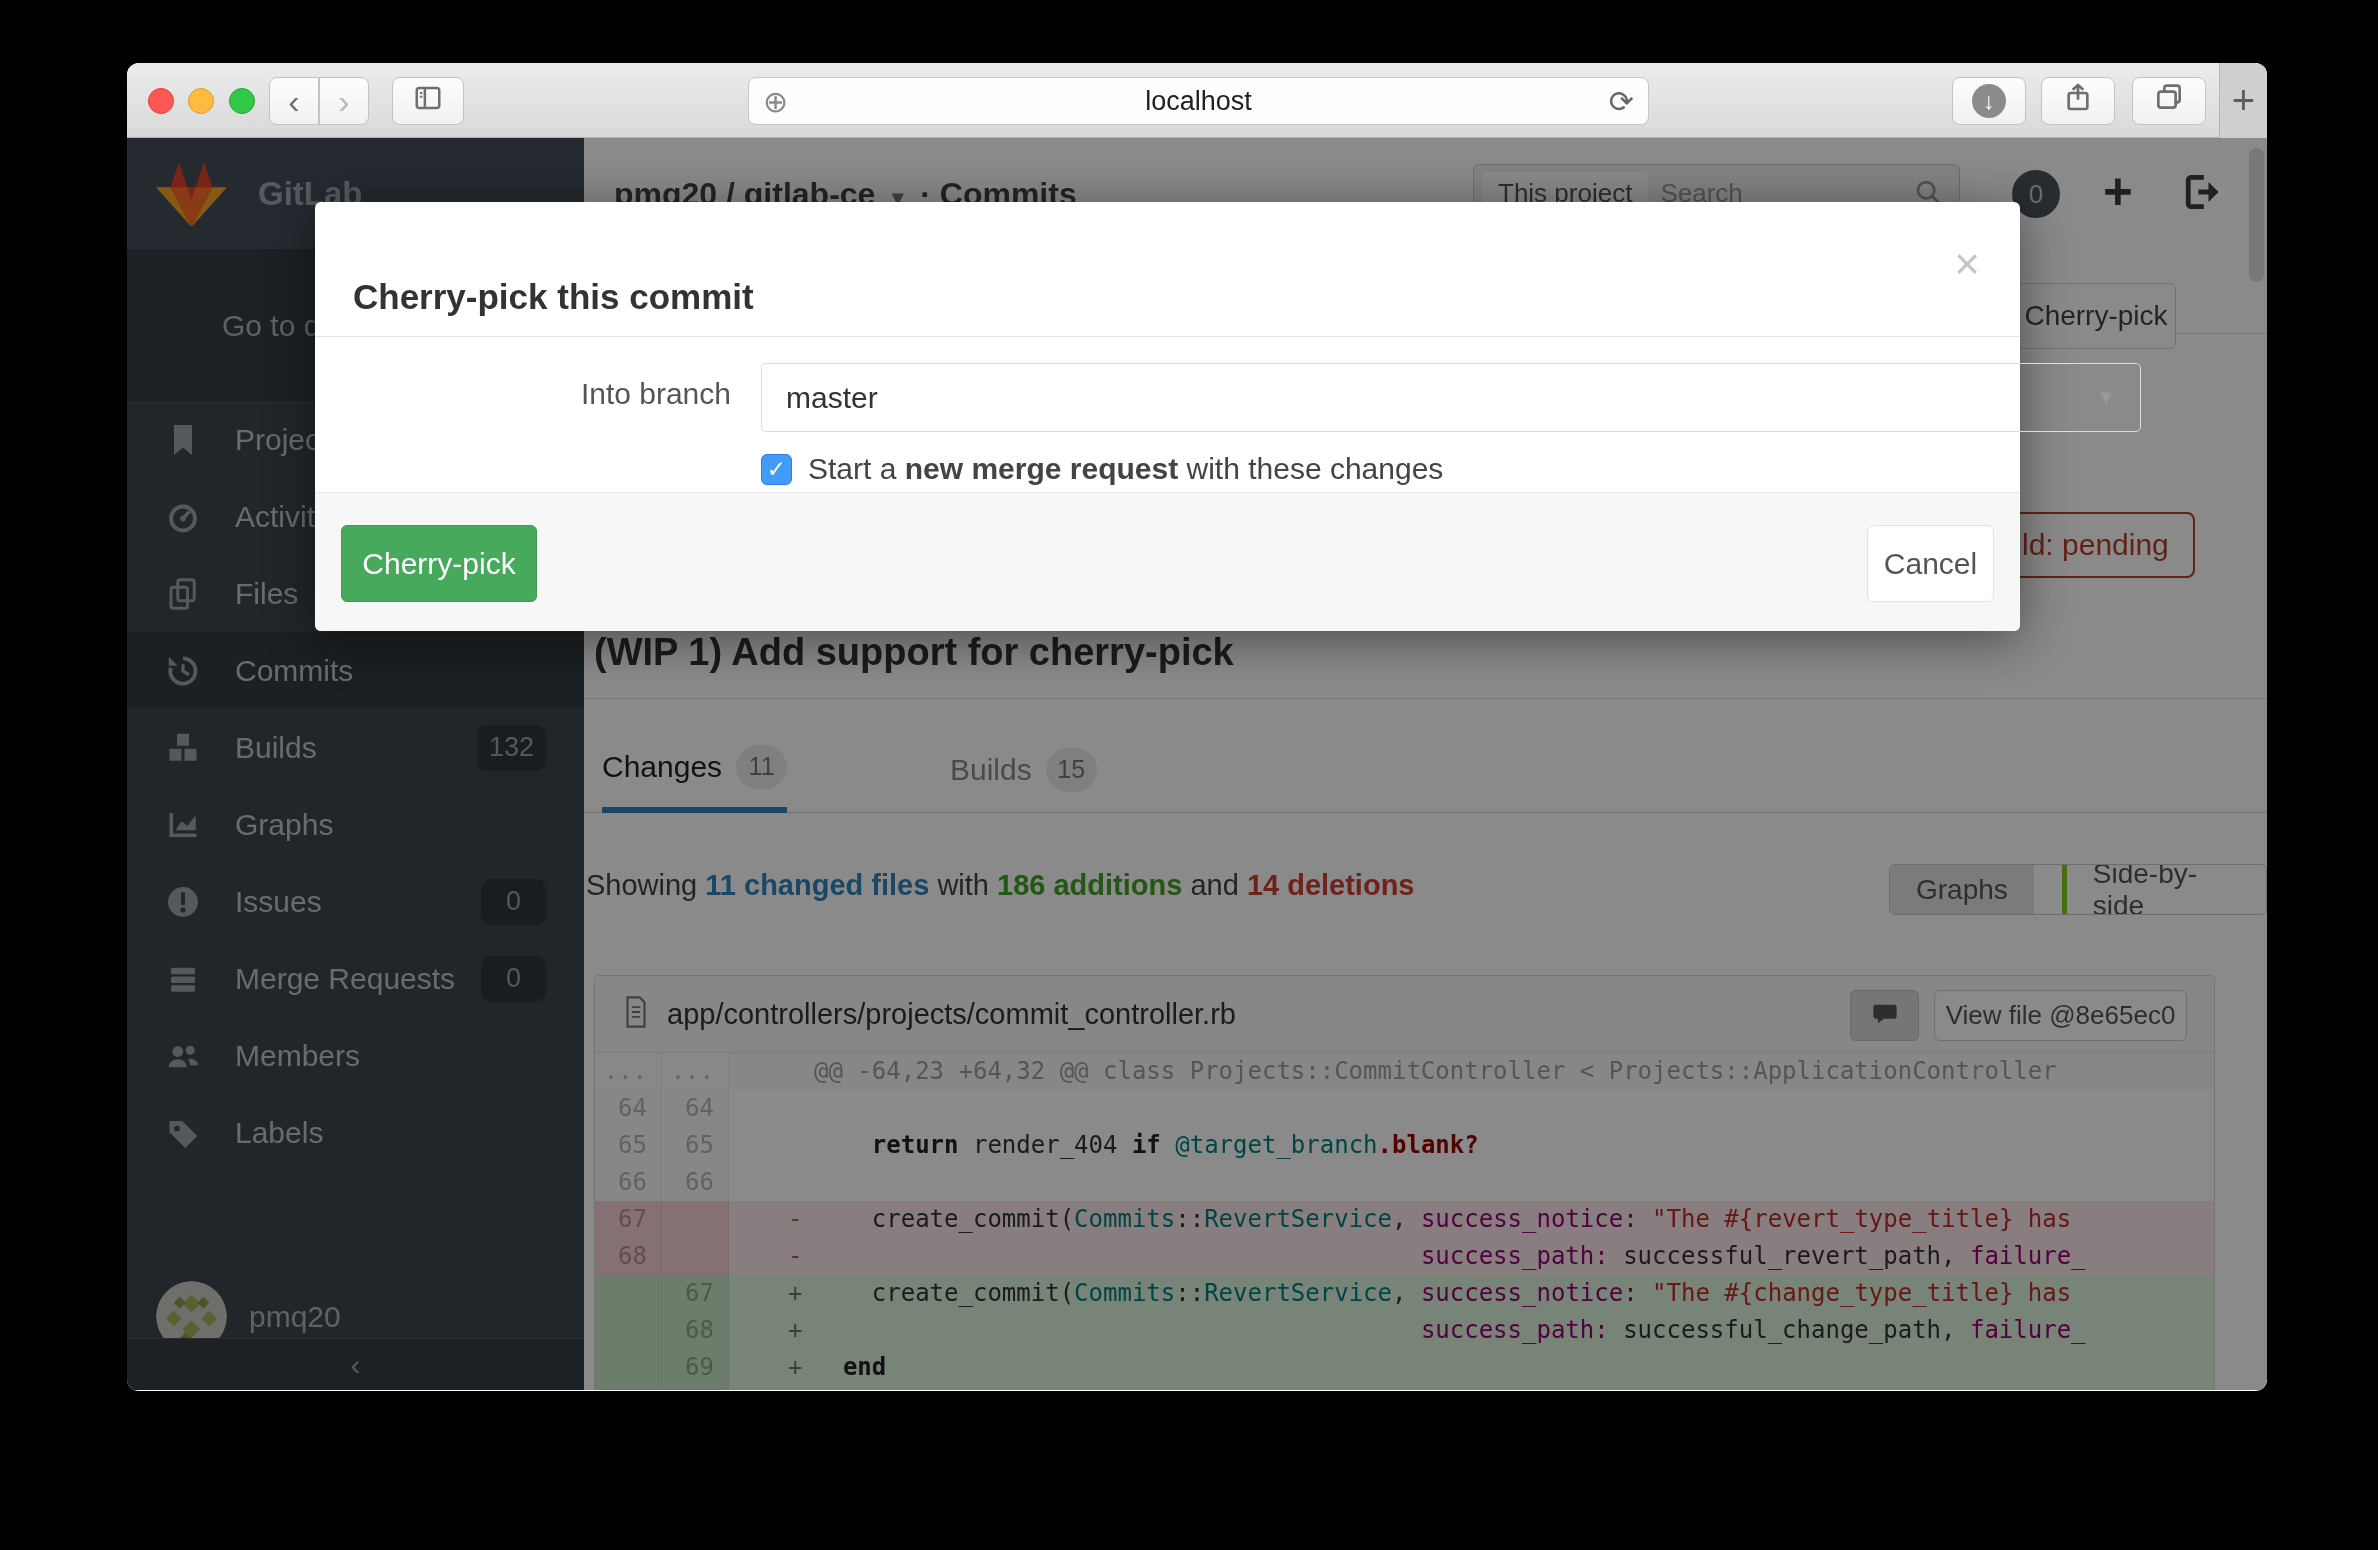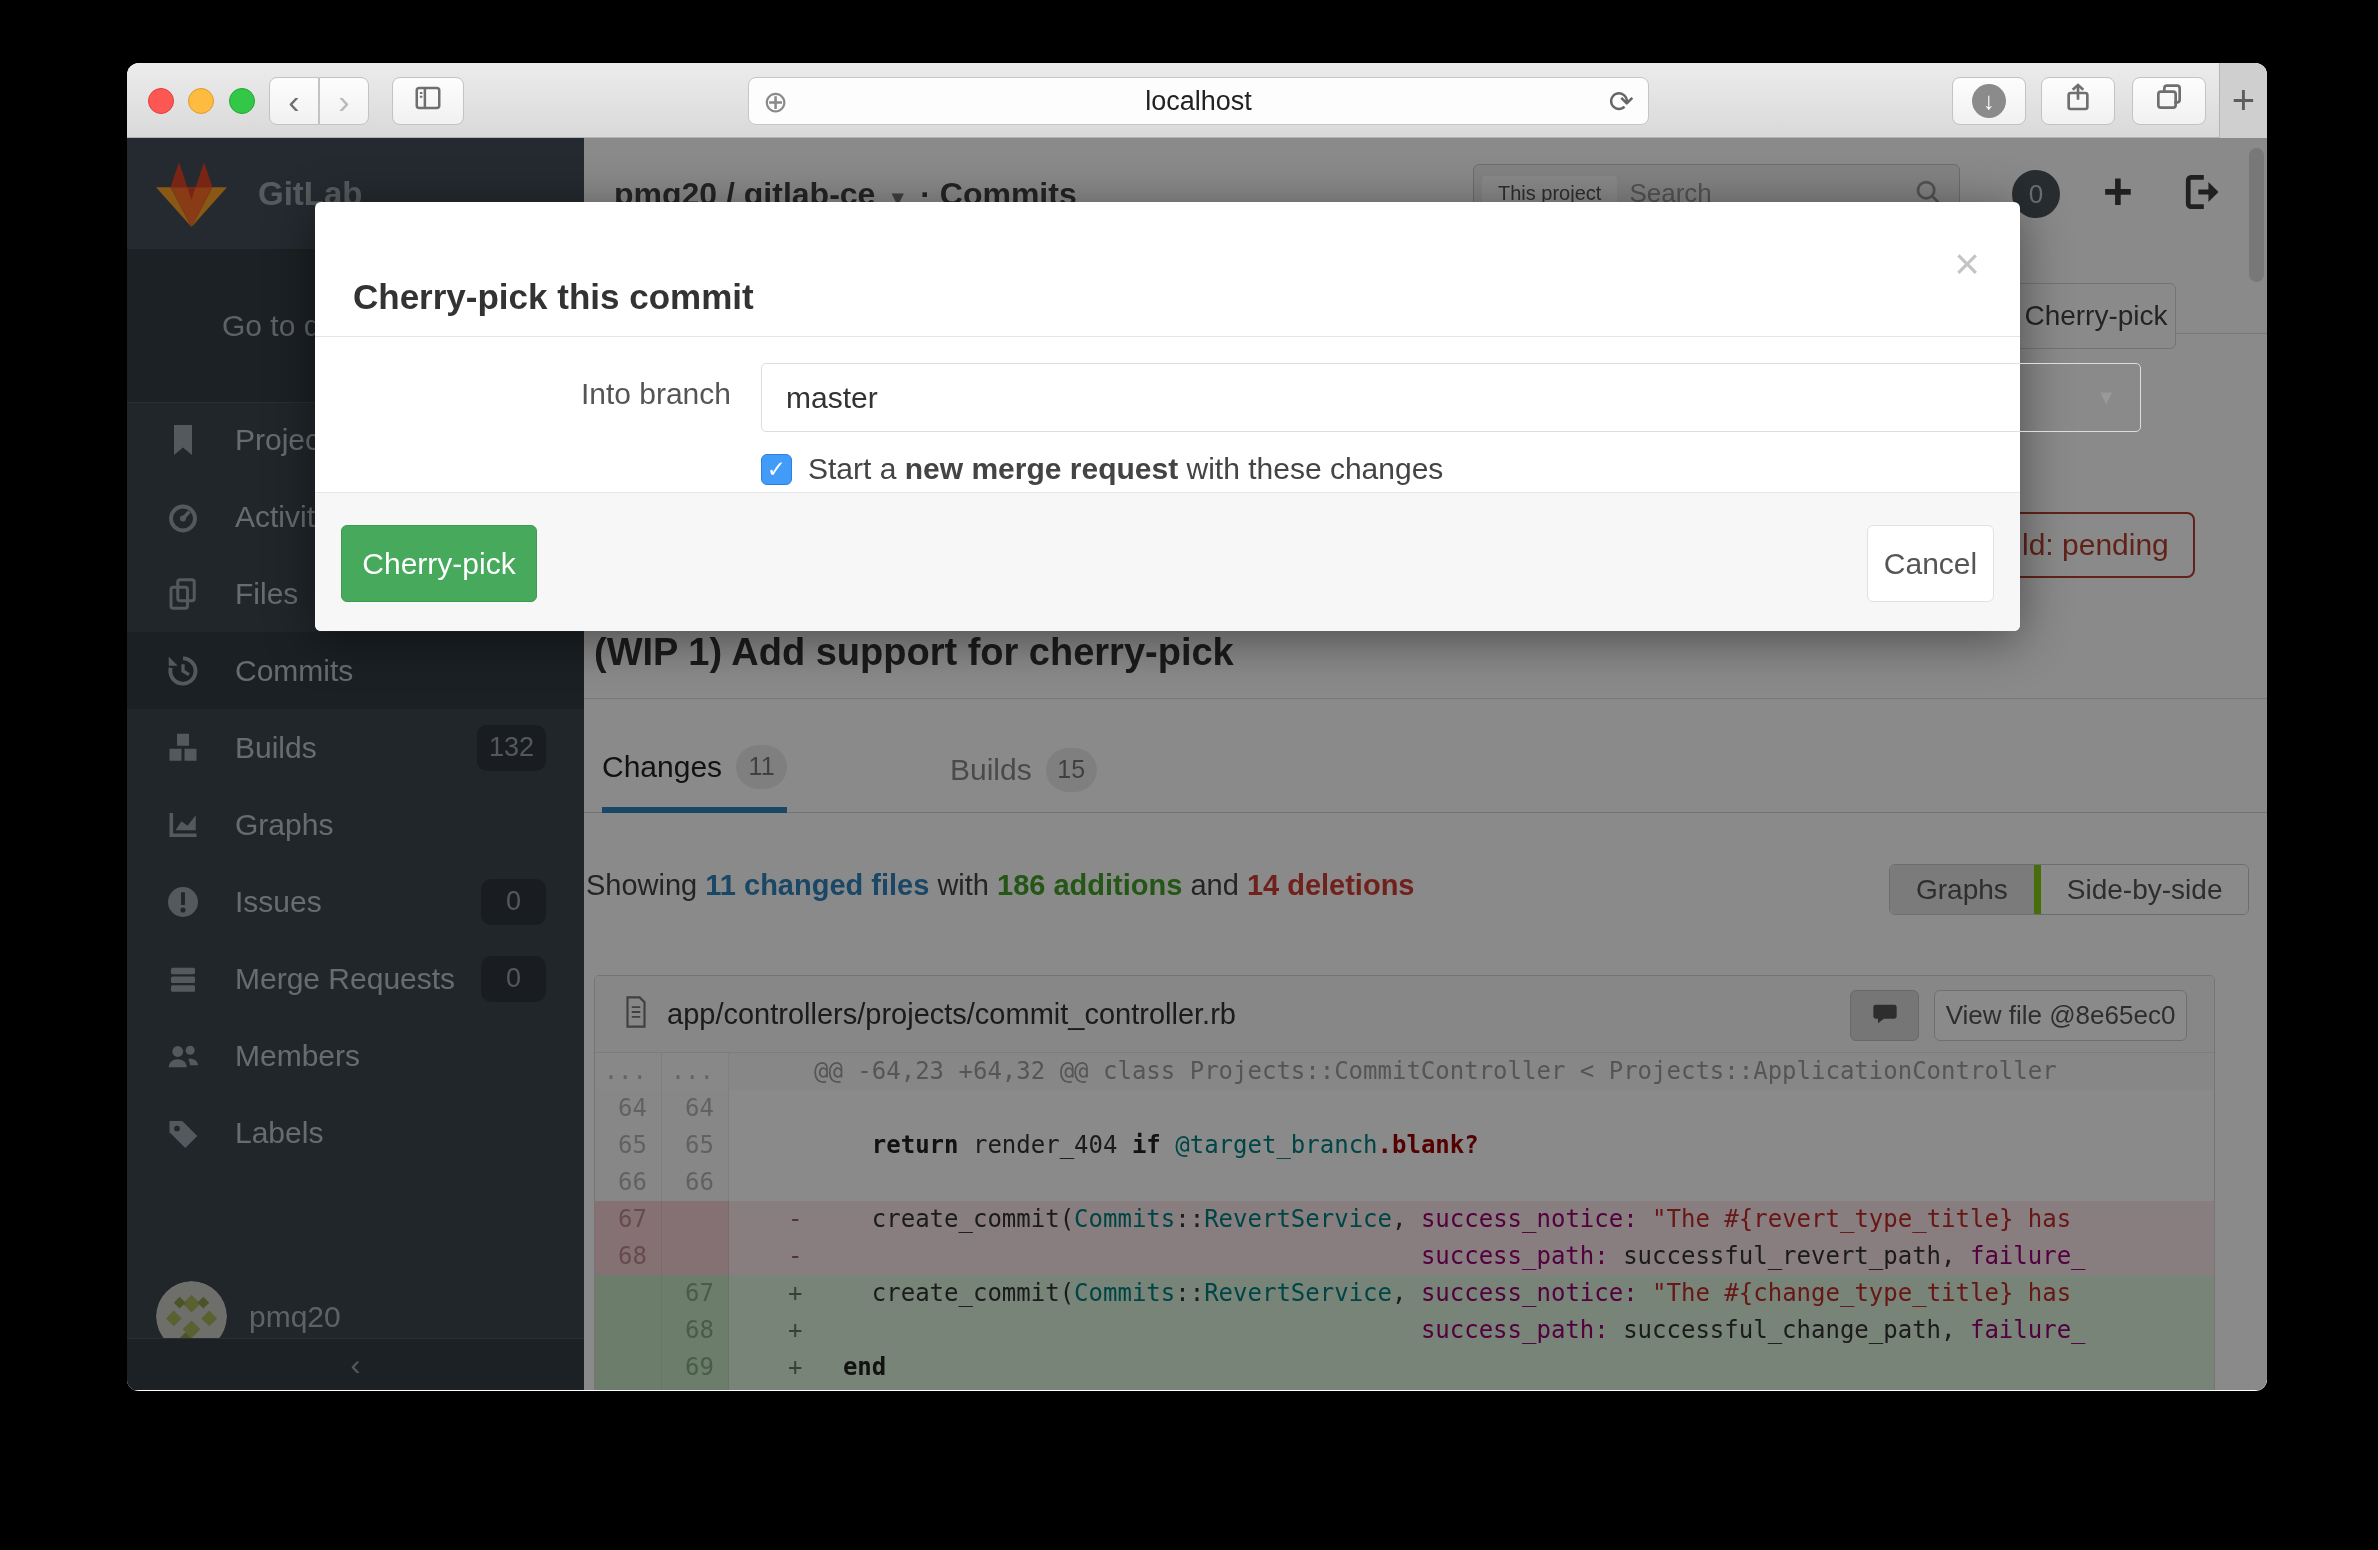--- a/index.html
+++ b/index.html
@@ -58,21 +58,21 @@
   .collapse-bar { position:absolute; left:0; bottom:0; width:100%; height:52px; background:#353d45;
             border-top:1px solid #4d565f; display:flex; align-items:center; justify-content:center;
             color:#9aa4ad; font-size:30px; }
 
   
   .content { position:absolute; left:457px; top:0; width:1683px; height:1252px; background:#fff; }
   .breadcrumb { position:absolute; left:30px; top:38px; font-size:32px; color:#444; font-weight:600;}
   .breadcrumb .caret { font-size:22px; color:#777; margin:0 8px; }
   .search-box { position:absolute; left:889px; top:26px; width:487px; height:59px; background:#f2f2f2;
             border:1px solid #c9c9c9; border-radius:6px; display:flex; align-items:center; }
-  .scope-pill { background:#fff; border-radius:4px; margin-left:8px; padding:6px 16px; font-size:20px; color:#555;text-align:right; }
+  .scope-pill { background:#fff; border-radius:4px; margin-left:8px; padding:6px 16px; font-size:26px; color:#555;text-align:right; }
   .search-ph { font-size:26px; color:#999; margin-left:12px; flex:1; }
   .search-mag { margin-right:16px; color:#999; }
   .count-badge { position:absolute; left:1428px; top:32px; width:48px; height:48px; border-radius:50%;
             background:#4a535b; color:#c6cdd3; font-size:26px; display:flex; align-items:center; justify-content:center; }
   .plus-action { position:absolute; left:1519px; top:24px; font-size:51px; color:#3c3c3c; font-weight:bold; }
   .logout-action { position:absolute; left:1596px; top:32px; color:#3c3c3c; }
   .header-rule { position:absolute; left:0px; top:195px; width:1683px; height:1px; background:#dcdcdc; }
   .page-cherry-btn { position:absolute; left:1432px; top:145px; width:160px; height:66px; background:#fff;
             border:1px solid #d6d6d6; border-radius:6px; font-size:28px; color:#444;
             display:flex; align-items:center; justify-content:center; }
@@ -86,21 +86,21 @@
   .tab-badge { margin-left:14px; background:rgba(0,0,0,0.08); border-radius:22px; min-width:51px; height:44px;
             font-size:25px; color:#777; display:flex; align-items:center; justify-content:center; padding:0 10px;}
   .summary { position:absolute; left:2px; top:731px; font-size:29px; color:#444; }
   .summary .lnk { color:#3084bb; font-weight:bold; }
   .summary .add { color:#44a027; font-weight:bold; }
   .summary .del { color:#cf3d33; font-weight:bold; }
   .view-toggle { position:absolute; left:1305px; top:726px; height:51px; display:flex;
             border:1px solid #c9c9c9; border-radius:6px; overflow:hidden; }
   .vt-btn { padding:0 26px; font-size:28px; color:#555; display:flex; align-items:center; background:#fff; }
   .vt-btn.active { background:#e4e4e4; }
-  .vt-btn + .vt-btn { border-left:7px solid #84cc16; }
+  .vt-btn + .vt-btn { border-left:5px solid #84cc16;margin-left:28px; }
 
   
   .diff-card { position:absolute; left:10px; top:837px; width:1621px; height:465px;
             border:1px solid #d8d8d8; border-radius:5px; background:#fff; overflow:hidden; }
   .file-header { position:relative; height:77px; background:#fafafa; border-bottom:1px solid #e5e5e5;
             display:flex; align-items:center; }
   .file-icon { margin-left:26px; color:#777; }
   .file-name { margin-left:16px; font-size:29px; color:#333; }
   .comment-btn { position:absolute; left:1255px; top:14px; width:69px; height:51px; background:#dadada;
             border:1px solid #c2c2c2; border-radius:6px; display:flex; align-items:center; justify-content:center; color:#555;}

